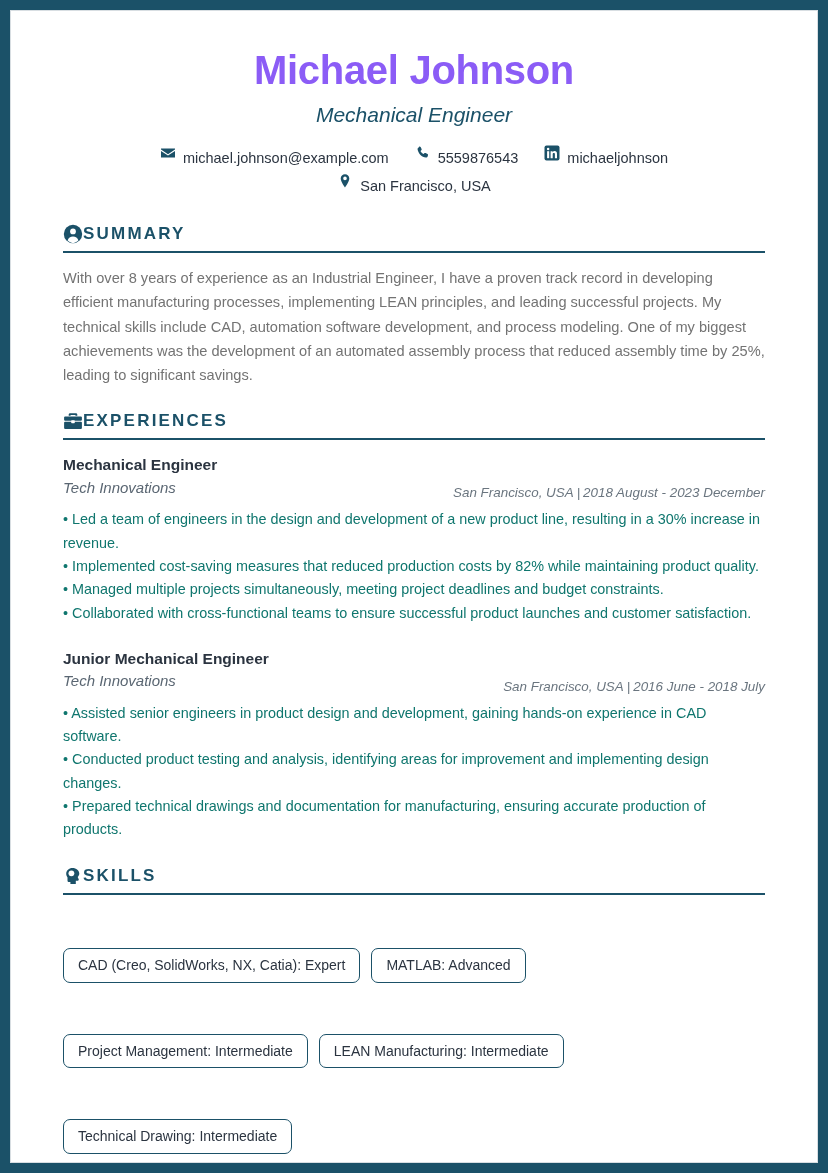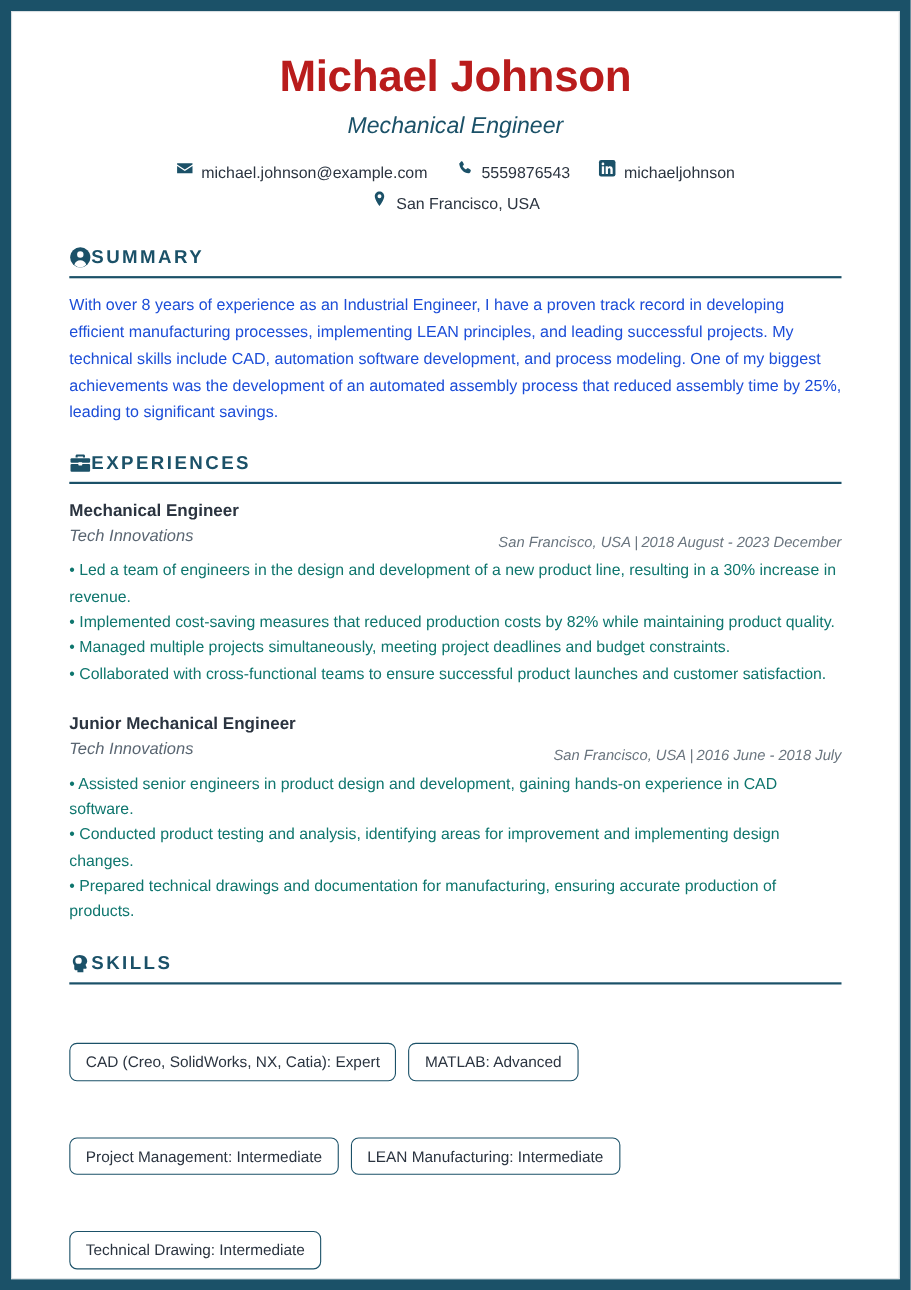--- a/index.html
+++ b/index.html
@@ -30,21 +30,21 @@
     height: 100%;
     border: 1px solid #d8dee2;
     padding: 36px 52px 0 52px;
   }
 
   
   #header { text-align: center; }
   #full-name {
     font-size: 40px;
     font-weight: bold;
-    color: #b91c1c;
+    color: #8b5cf6;
     letter-spacing: -0.3px;
     line-height: 1.15;
     margin: 0 0 10px 0;
   }
   #job-title {
     font-size: 21px;
     font-style: italic;
     color: #1b5168;
     margin: 0 0 18px 0;
   }
@@ -85,21 +85,21 @@
   .rule {
     height: 2px;
     background: #1b5168;
     margin-bottom: 13px;
   }
 
   
   .summary-text {
     font-size: 14.6px;
     line-height: 1.66;
-    color: #1d4ed8;
+    color: #737373;
     text-align: left;
   }
 
   
   .exp-item { margin-bottom: 22px; }
   .exp-item:last-child { margin-bottom: 4px; }
   .exp-head {
     display: grid;
     grid-template-columns: 1fr auto;
     align-items: center;

